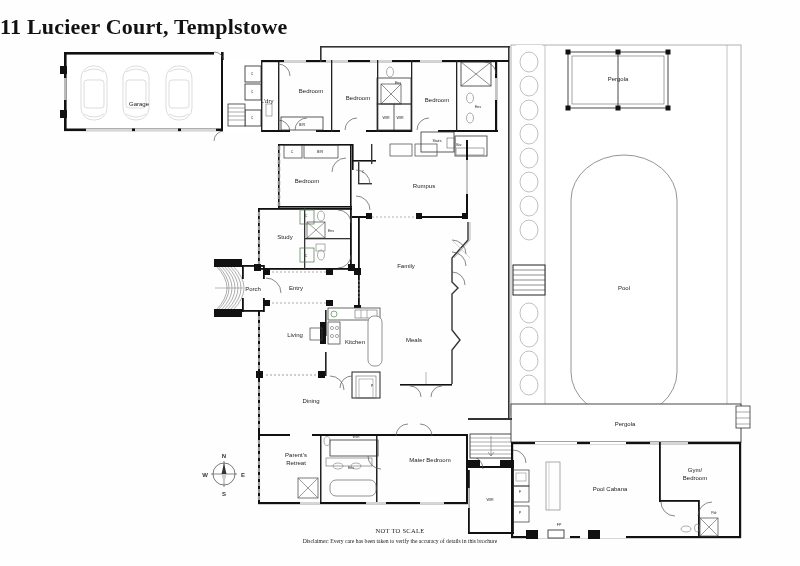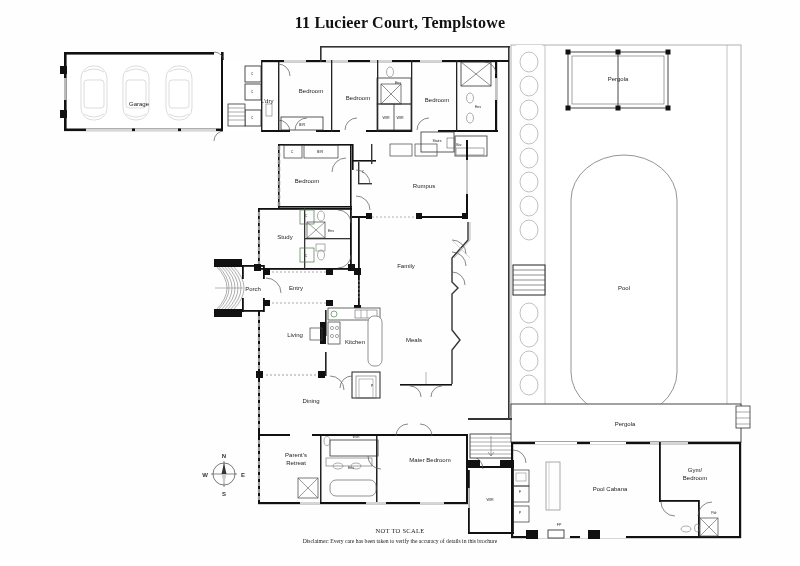--- a/index.html
+++ b/index.html
@@ -19,24 +19,23 @@
     position: relative;
     width: 800px;
     height: 566px;
     background: #fefefe;
   }
   #plan-title {
     position: absolute;
     top: 14px;
     left: 0;
     width: 800px;
-    text-align: center;
     font-family: "Liberation Serif", serif;
     font-weight: bold;
-    font-size: 16px;
+    font-size: 22px;
     letter-spacing: 0.2px;
     color: #111111;
   }
   #footer-notscale {
     position: absolute;
     top: 527px;
     left: 0;
     width: 800px;
     text-align: center;
     font-family: "Liberation Serif", serif;

